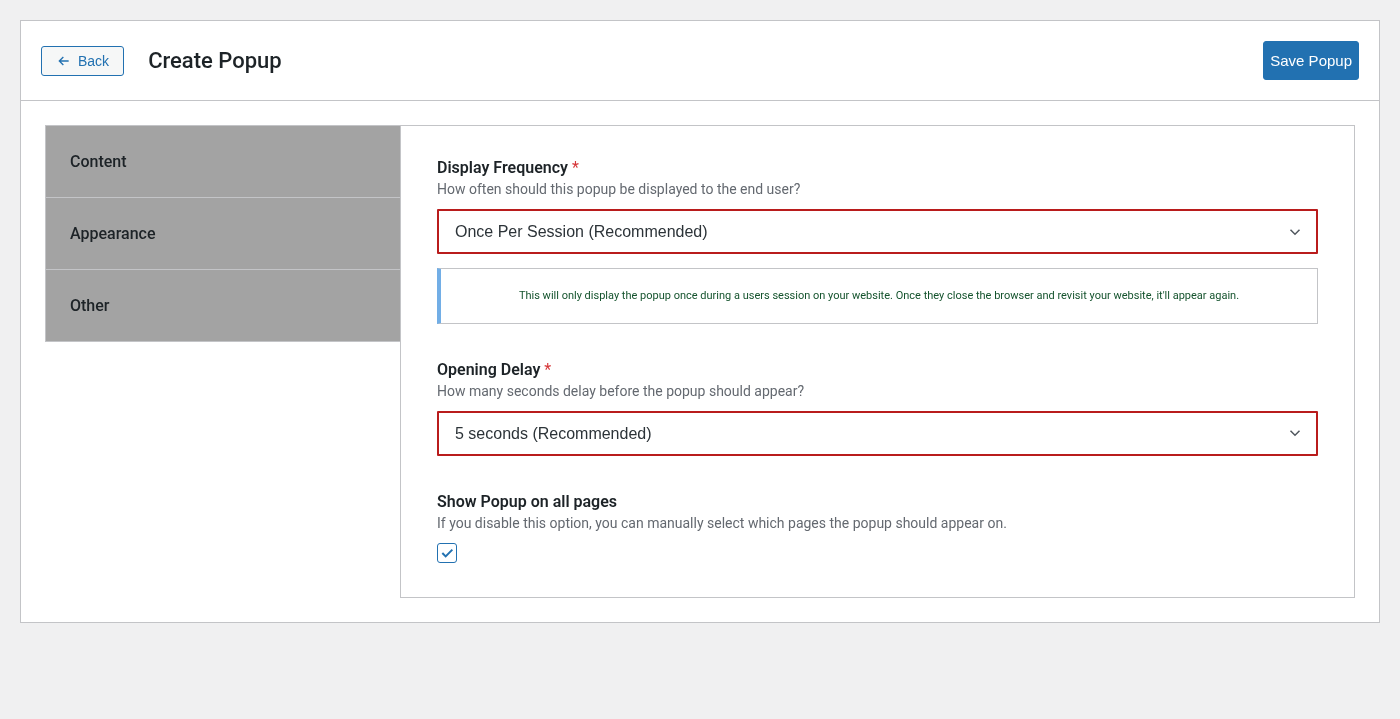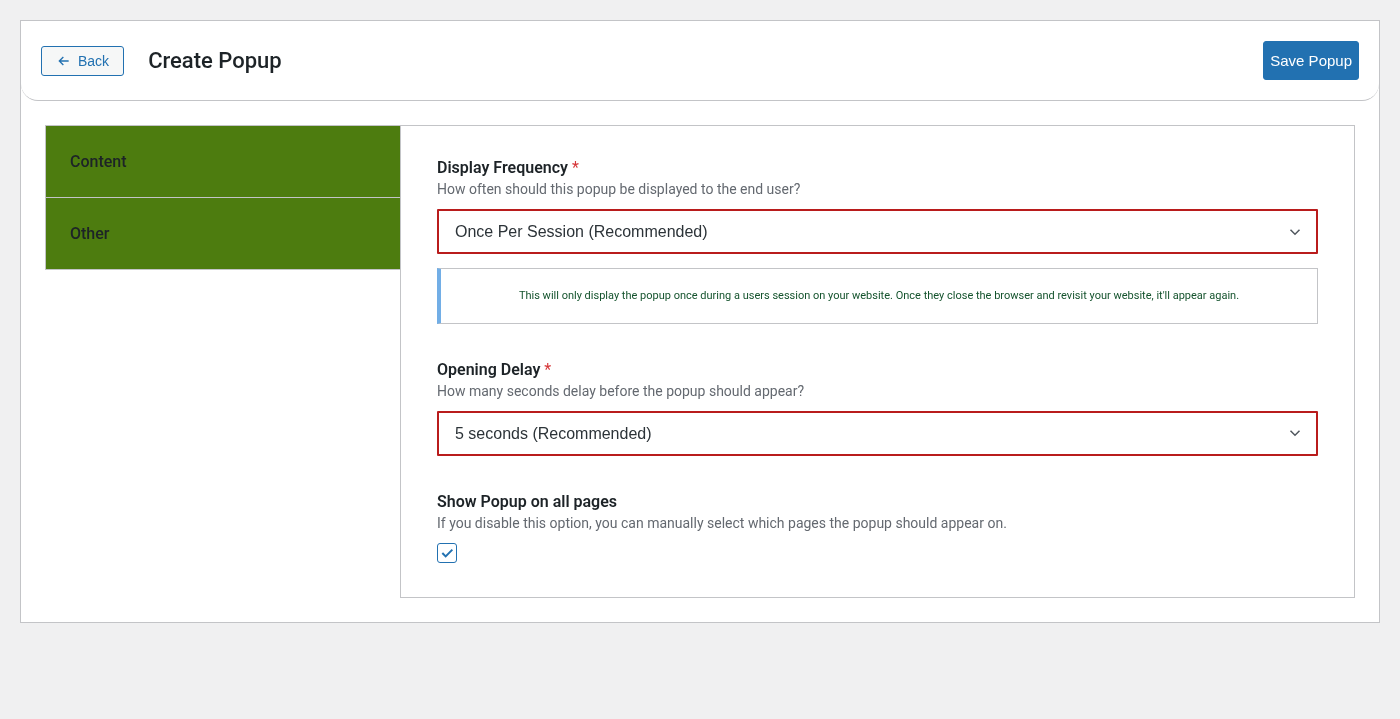--- a/index.html
+++ b/index.html
@@ -12,21 +12,20 @@
   .panel {
     background: #fff;
     border: 1px solid #c3c4c7;
   }
   .panel-header {
     display: flex;
     align-items: center;
     padding: 20px;
     border-bottom: 1px solid #c3c4c7;
     gap: 24px;
-    border-radius: 17px;
   }
   .back-btn {
     display: inline-flex;
     align-items: center;
     gap: 6px;
     background: #f6f7f7;
     border: 1px solid #2271b1;
     color: #2271b1;
     padding: 6px 14px;
     font-size: 14px;
@@ -55,21 +54,21 @@
     display: flex;
     padding: 24px;
     gap: 0;
   }
   .tabs {
     width: 356px;
     flex-shrink: 0;
   }
   .tab {
     padding: 26px 24px;
-    background: #4d7c0f;
+    background: #a3a3a3;
     border: 1px solid #c3c4c7;
     font-size: 16px;
     font-weight: 500;
     color: #1d2327;
     cursor: pointer;
     margin-top: -1px;
   }
   .tab:first-child { margin-top: 0; }
   .tab.active {
     background: #fff;
@@ -161,20 +160,21 @@
       <span>Back</span>
     </button>
     <h1 class="page-title">Create Popup</h1>
     <div class="spacer"></div>
     <button class="save-btn">Save Popup</button>
   </div>
 
   <div class="panel-body">
     <div class="tabs">
       <div class="tab">Content</div>
+      <div class="tab">Appearance</div>
       <div class="tab">Other</div>
     </div>
 
     <div class="content">
 
       <div class="field">
         <div class="field-label">
           <span>Display Frequency</span>
           <span class="required">*</span>
         </div>

